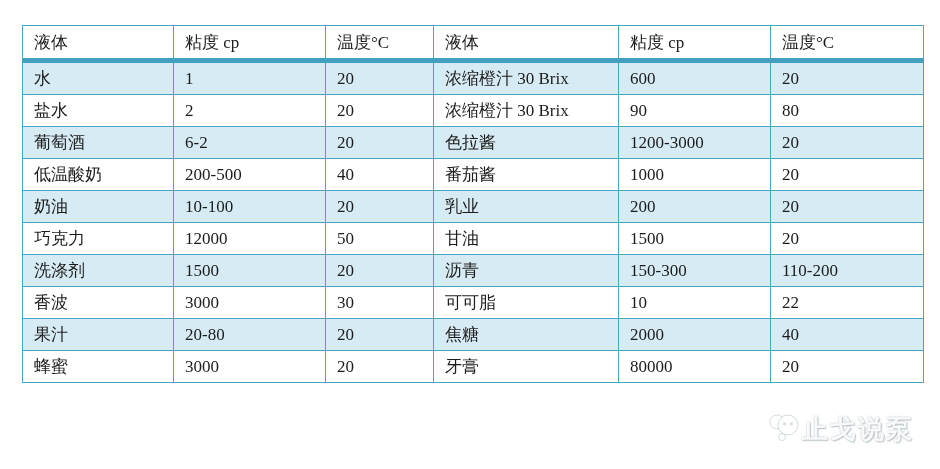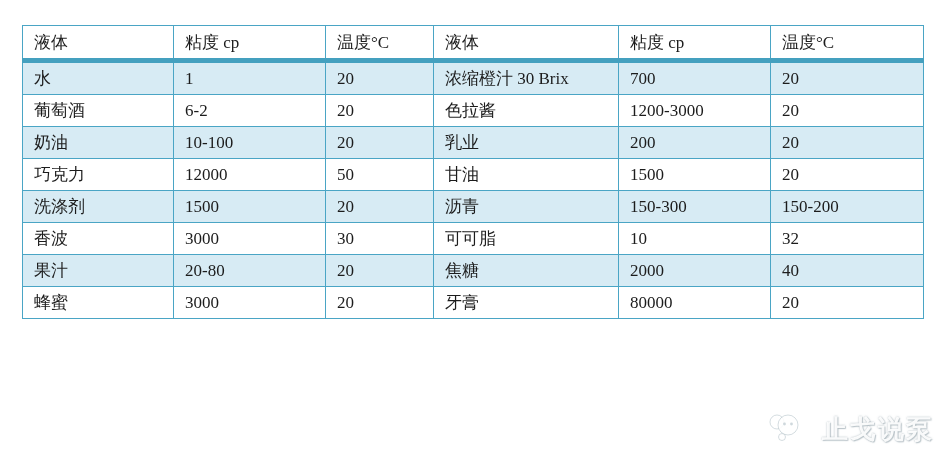--- a/index.html
+++ b/index.html
@@ -50,21 +50,21 @@
     background: #d7ebf4;
   }
   .watermark {
     position: absolute;
     left: 768px;
     top: 408px;
     width: 160px;
     height: 42px;
     display: flex;
     align-items: center;
-    gap: 20px;
+    gap: 0;
     pointer-events: none;
   }
   .watermark .wm-text {
     color: rgba(255,255,255,0.93);
     font-size: 26px;
     font-weight: bold;
     letter-spacing: 2px;
     text-shadow: 0 0 2px rgba(110,130,140,0.55), 1px 1px 1px rgba(120,140,150,0.4);
     white-space: nowrap;
   }
@@ -96,29 +96,45 @@
         <th>粘度 cp</th>
         <th>温度°C</th>
       </tr>
     </thead>
     <tbody id="table-body">
         <tr>
           <td>水</td>
           <td>1</td>
           <td>20</td>
           <td>浓缩橙汁 30 Brix</td>
-          <td>700</td>
-          <td>20</td>
+          <td>600</td>
+          <td>20</td>
+        </tr>
+        <tr>
+          <td>盐水</td>
+          <td>2</td>
+          <td>20</td>
+          <td>浓缩橙汁 30 Brix</td>
+          <td>90</td>
+          <td>80</td>
         </tr>
         <tr>
           <td>葡萄酒</td>
           <td>6-2</td>
           <td>20</td>
           <td>色拉酱</td>
           <td>1200-3000</td>
+          <td>20</td>
+        </tr>
+        <tr>
+          <td>低温酸奶</td>
+          <td>200-500</td>
+          <td>40</td>
+          <td>番茄酱</td>
+          <td>1000</td>
           <td>20</td>
         </tr>
         <tr>
           <td>奶油</td>
           <td>10-100</td>
           <td>20</td>
           <td>乳业</td>
           <td>200</td>
           <td>20</td>
         </tr>
@@ -129,29 +145,29 @@
           <td>甘油</td>
           <td>1500</td>
           <td>20</td>
         </tr>
         <tr>
           <td>洗涤剂</td>
           <td>1500</td>
           <td>20</td>
           <td>沥青</td>
           <td>150-300</td>
-          <td>150-200</td>
+          <td>110-200</td>
         </tr>
         <tr>
           <td>香波</td>
           <td>3000</td>
           <td>30</td>
           <td>可可脂</td>
           <td>10</td>
-          <td>32</td>
+          <td>22</td>
         </tr>
         <tr>
           <td>果汁</td>
           <td>20-80</td>
           <td>20</td>
           <td>焦糖</td>
           <td>2000</td>
           <td>40</td>
         </tr>
         <tr>

